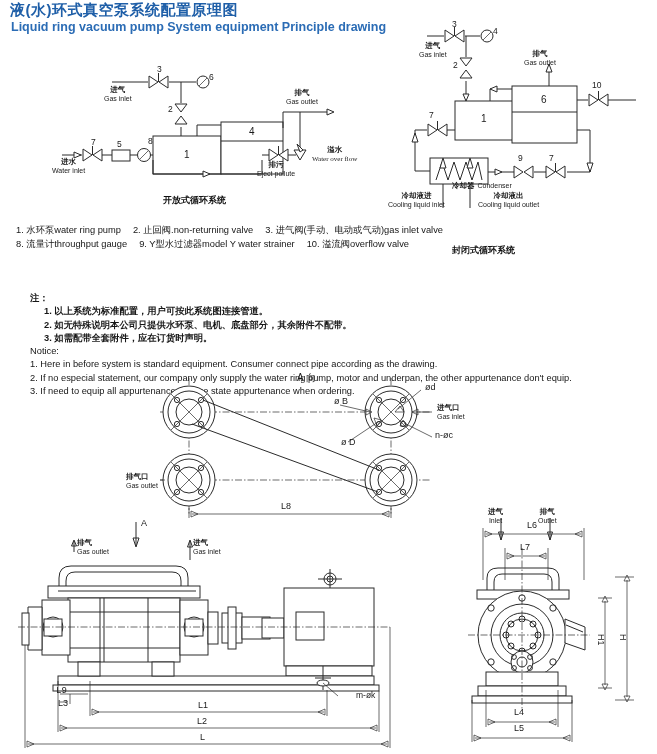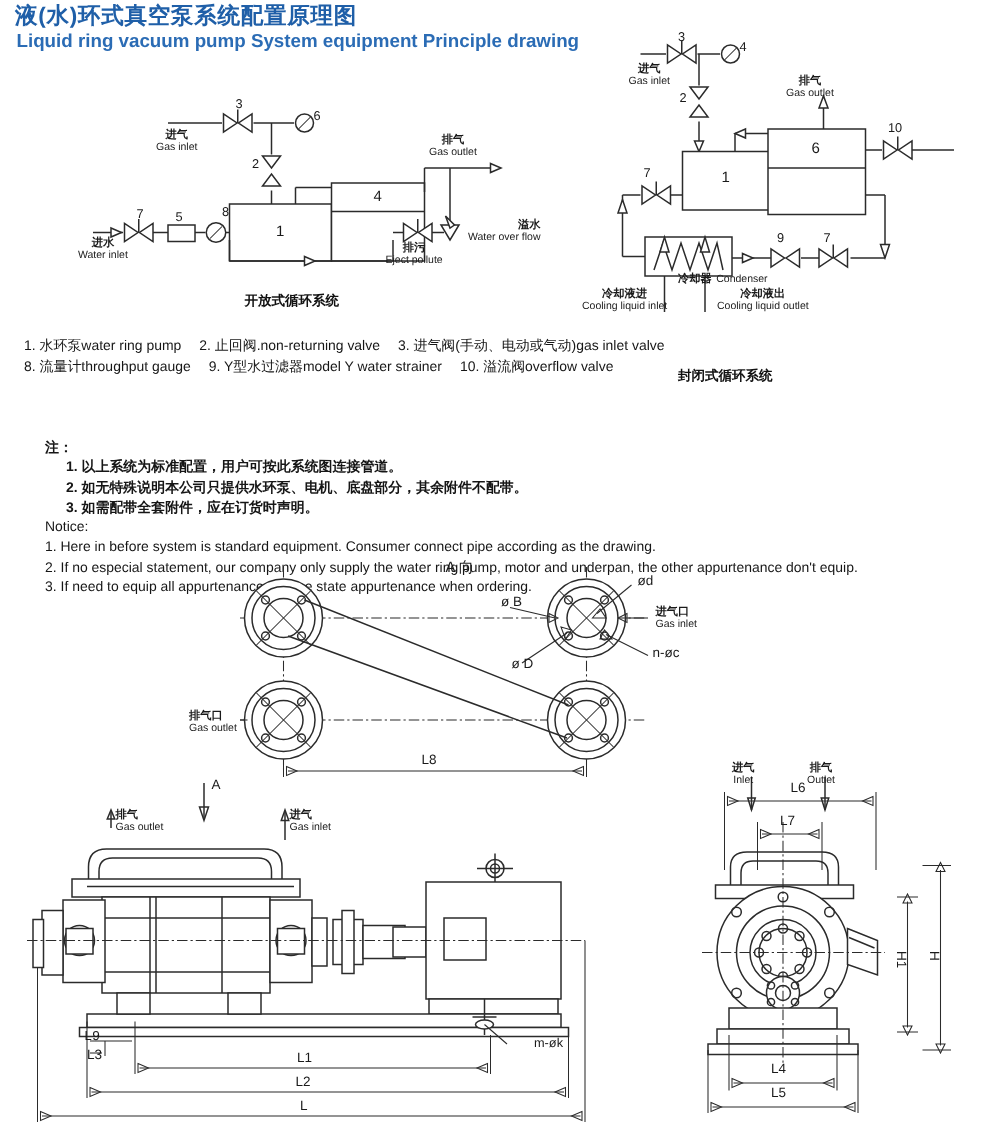--- a/index.html
+++ b/index.html
@@ -130,21 +130,21 @@
       <i>Gas inlet</i>
   </div>
   <div class="abs lbl" style="left:286px; top:89px;">
     <b>排气</b>
       <i>Gas outlet</i>
   </div>
   <div class="abs lbl" style="left:52px; top:158px;">
     <b>进水</b>
       <i>Water inlet</i>
   </div>
-  <div class="abs lbl" style="left:312px; top:146px; text-align:right;">
+  <div class="abs lbl" style="left:312px; top:146px; text-align:center;font-family:Liberation Serif, serif;">
     <b>溢水</b>
       <i>Water over flow</i>
   </div>
   <div class="abs lbl" style="left:257px; top:161px;">
     <b>排污</b>
       <i>Eject pollute</i>
   </div>
 
   <div class="abs num" style="left:157px; top:64px;">3</div>
   <div class="abs num" style="left:209px; top:72px;">6</div>

